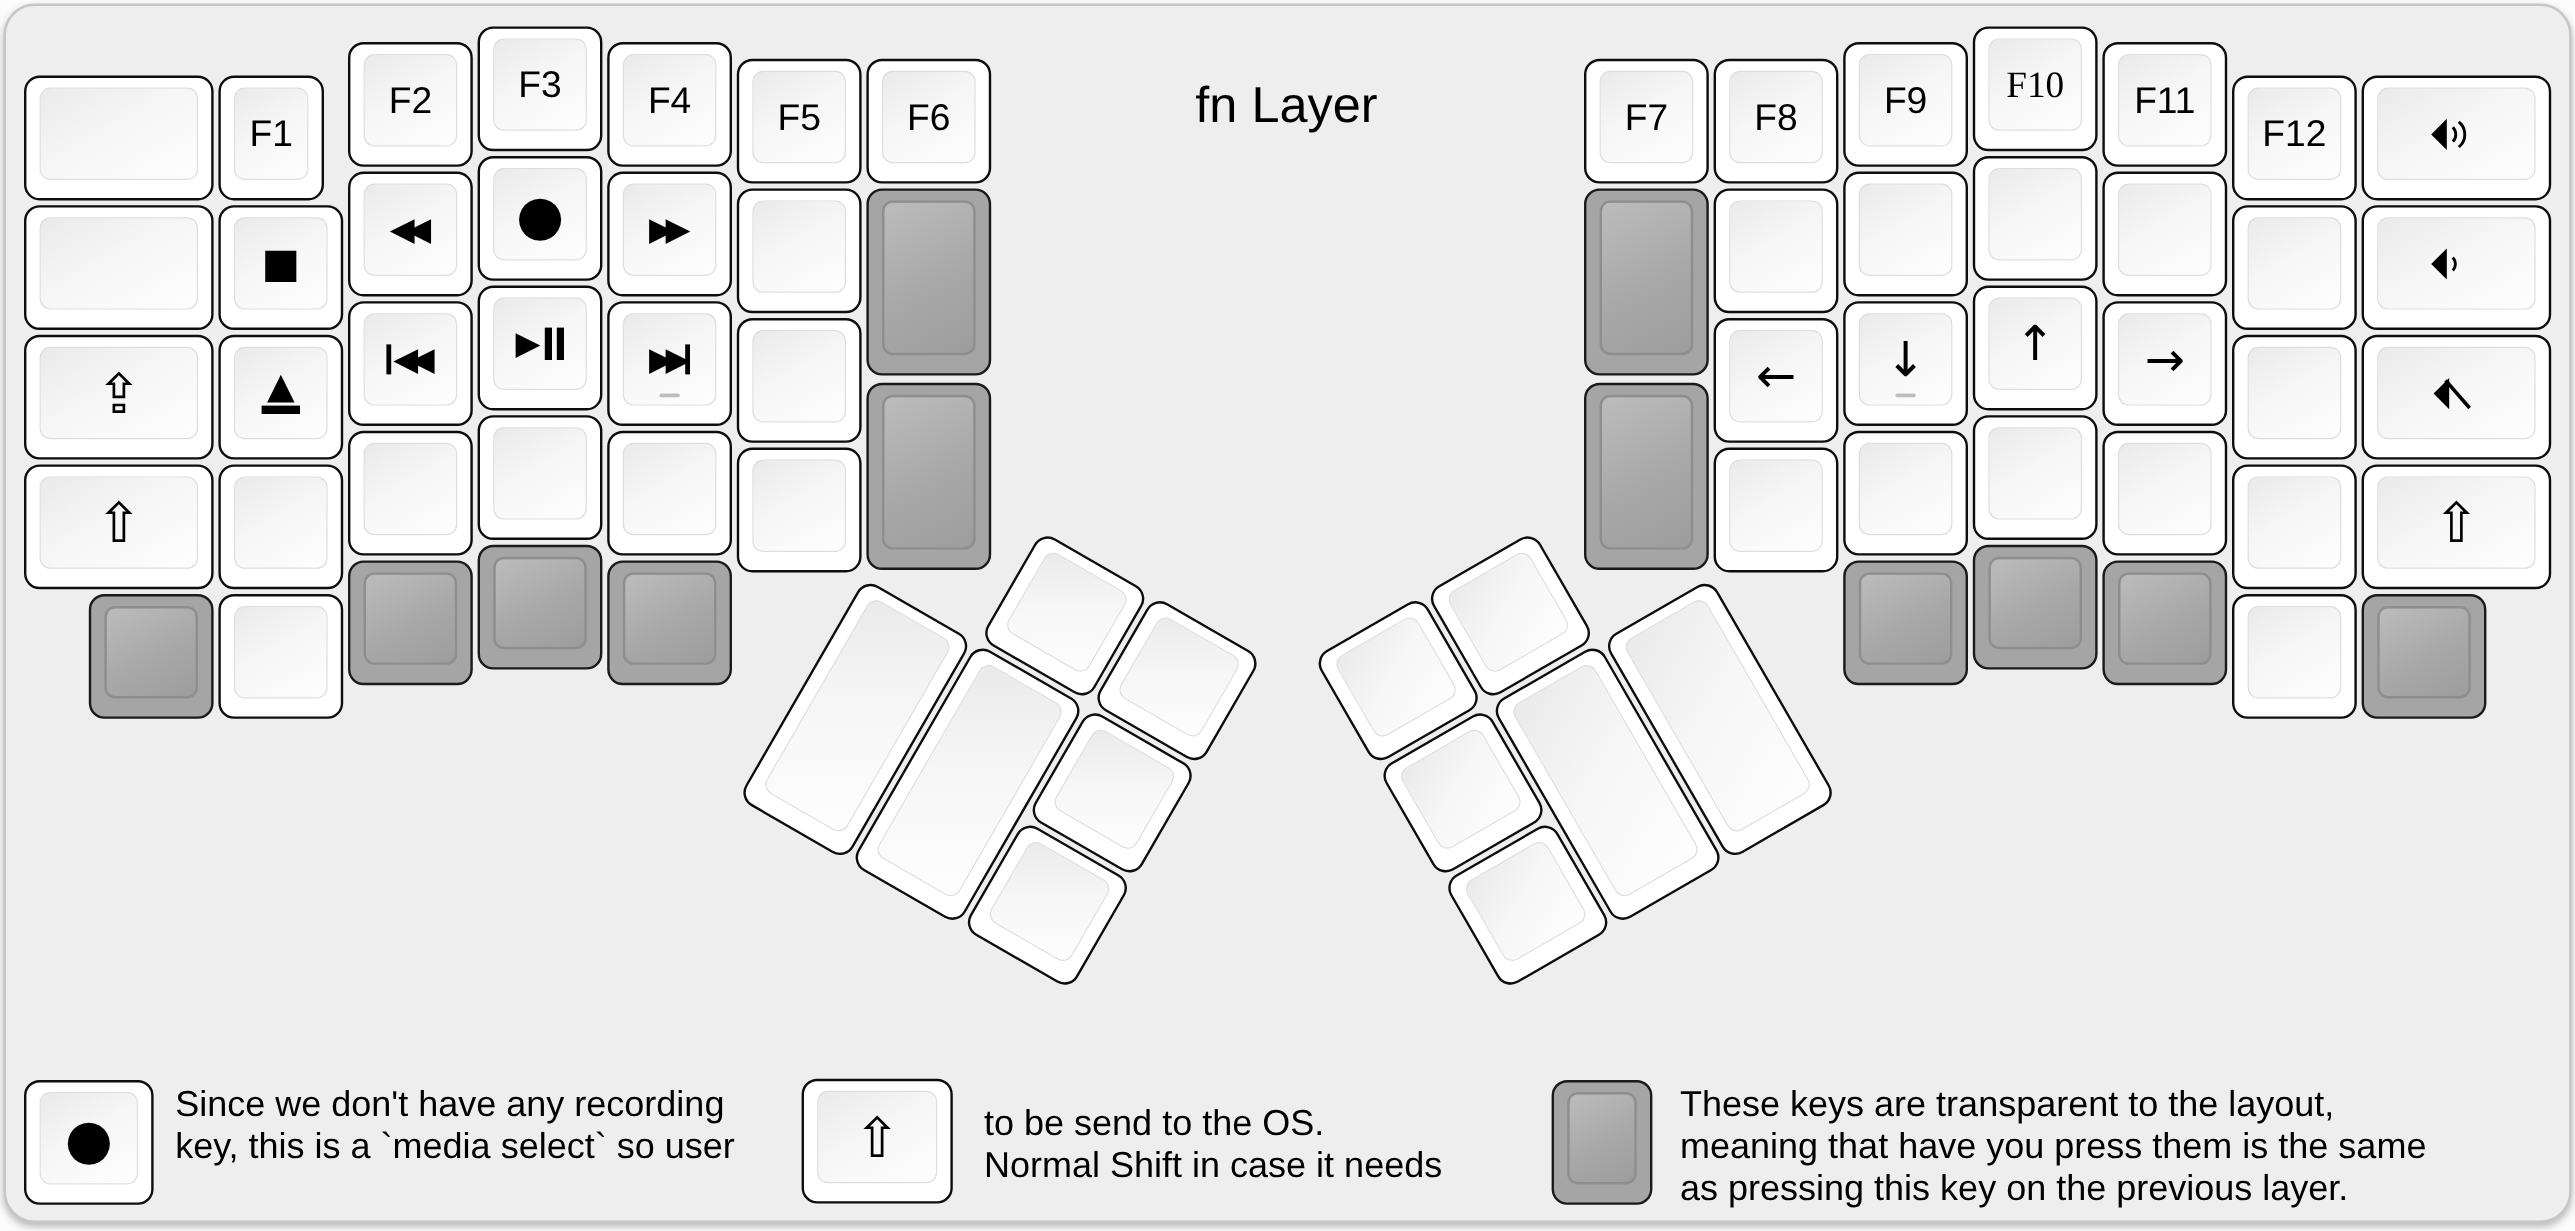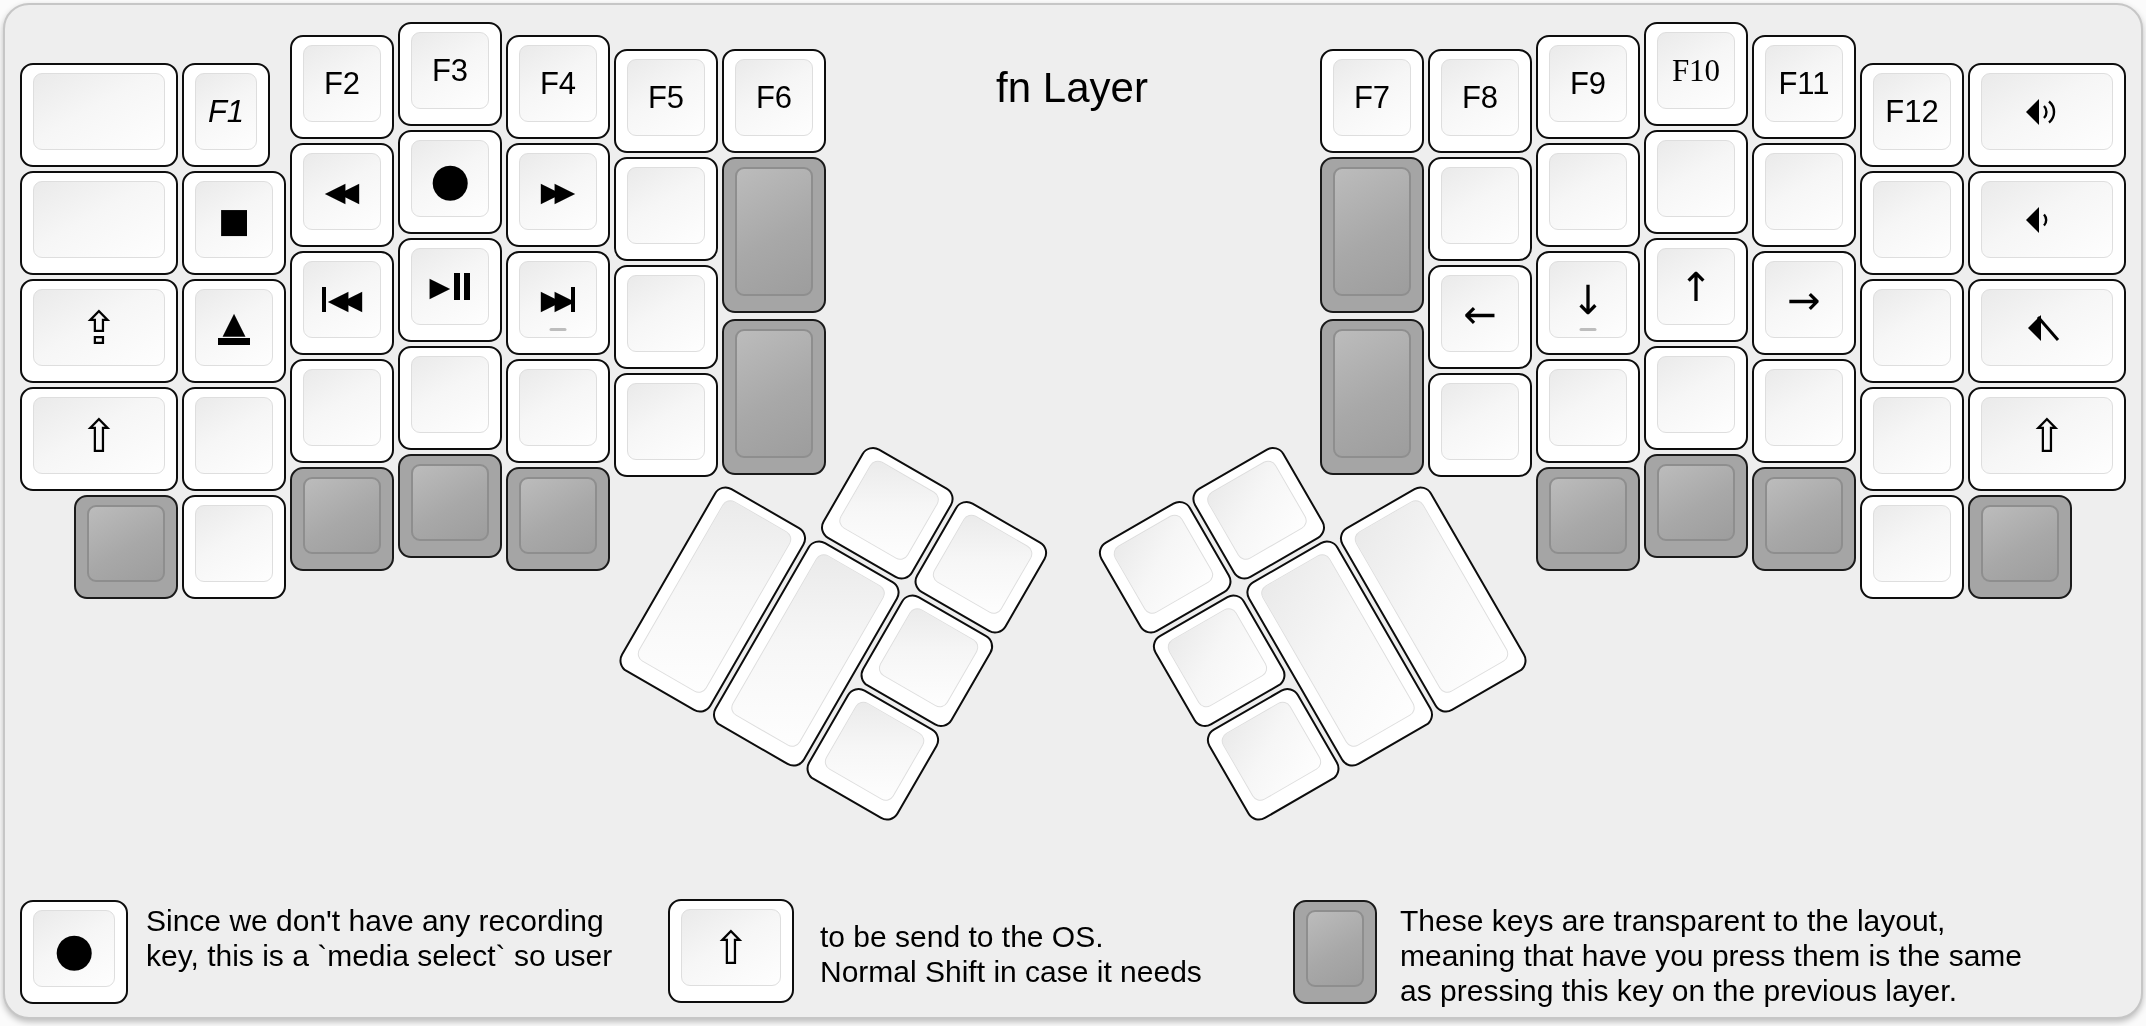--- a/index.html
+++ b/index.html
@@ -76,21 +76,21 @@
       <div class="key" style="left: 20px; top: 279px; width: 158px; height: 104px;">
         <div class="keytop">
           <span class="uglyph g-shift">⇪</span>
         </div>
       </div>
       <div class="key" style="left: 20px; top: 387px; width: 158px; height: 104px;">
         <div class="keytop">
           <span class="uglyph g-shift">⇧</span>
         </div>
       </div>
-      <div class="key" style="left: 182px; top: 63px; width: 88px; height: 104px; font-style: italic;">
+      <div class="key" style="left: 182px; top: 63px; width: 88px; height: 104px;">
         <div class="keytop">
           <span class="klabel">F1</span>
         </div>
       </div>
       <div class="key" style="left: 182px; top: 171px; width: 104px; height: 104px;">
         <div class="keytop">
           <span class="uglyph g-stop">■</span>
         </div>
       </div>
       <div class="key" style="left: 182px; top: 279px; width: 104px; height: 104px;">

